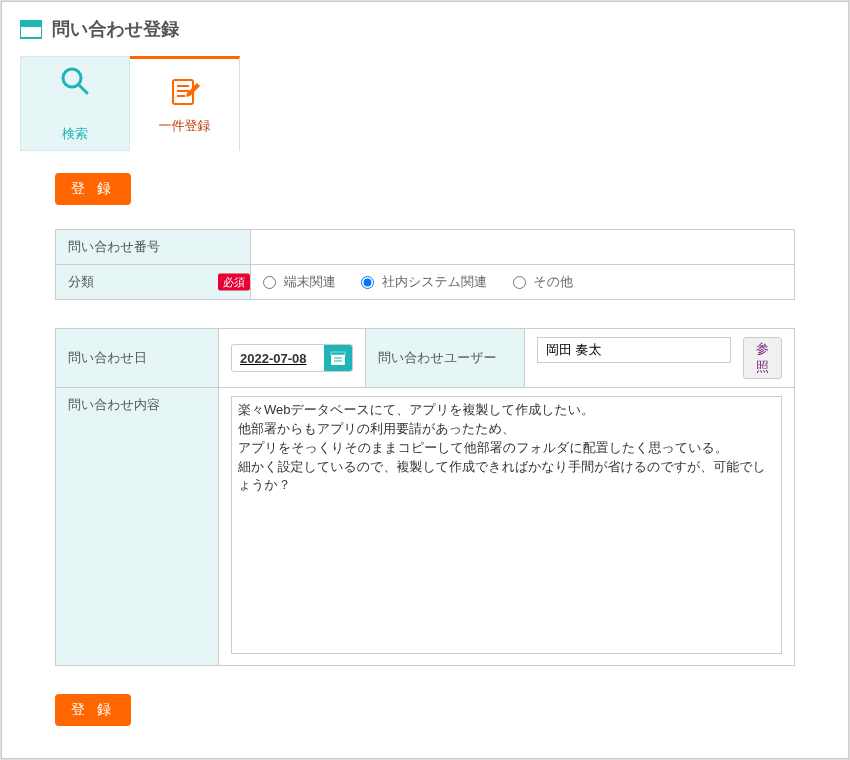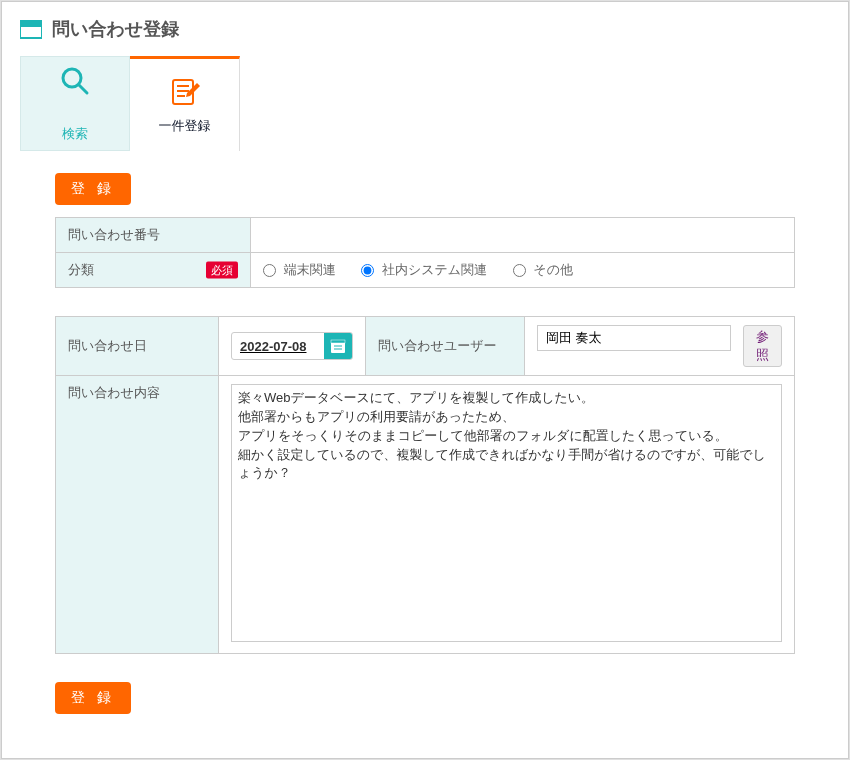--- a/index.html
+++ b/index.html
@@ -52,34 +52,34 @@
   .tab-search {
     background: #e6f5f5;
     border: 1px solid #d5e9e9;
     color: #1db5b5;
     gap: 18px;
   }
   .tab-register {
     background: #fff;
     border-top: 3px solid #ff6600;
     border-right: 1px solid #ddd;
-    color: #0f172a;
+    color: #c2410c;
   }
   .tab svg { margin-bottom: 10px; }
   .btn-register {
     background: #ff6600;
     color: #fff;
     border: none;
     border-radius: 4px;
     padding: 7px 16px;
     font-size: 14px;
     letter-spacing: 4px;
     cursor: pointer;
     margin-left: 35px;
-    margin-bottom: 12px;
+    margin-bottom: 24px;
   }
   .content { padding: 0 35px; }
   .section { margin-bottom: 28px; }
   table.form {
     width: 100%;
     border-collapse: collapse;
     border: 1px solid #ccc;
   }
   table.form td {
     border: 1px solid #ccc;
@@ -93,21 +93,21 @@
     width: 195px;
   }
   td.label-req {
     background: #e6f5f5;
     color: #555;
     width: 195px;
     position: relative;
   }
   .req-badge {
     position: absolute;
-    right: 12px;
+    right: 0;
     top: 50%;
     transform: translateY(-50%);
     background: #e60033;
     color: #fff;
     font-size: 11px;
     padding: 1px 5px;
     border-radius: 2px;
   }
   .radio-group label {
     margin-right: 22px;

